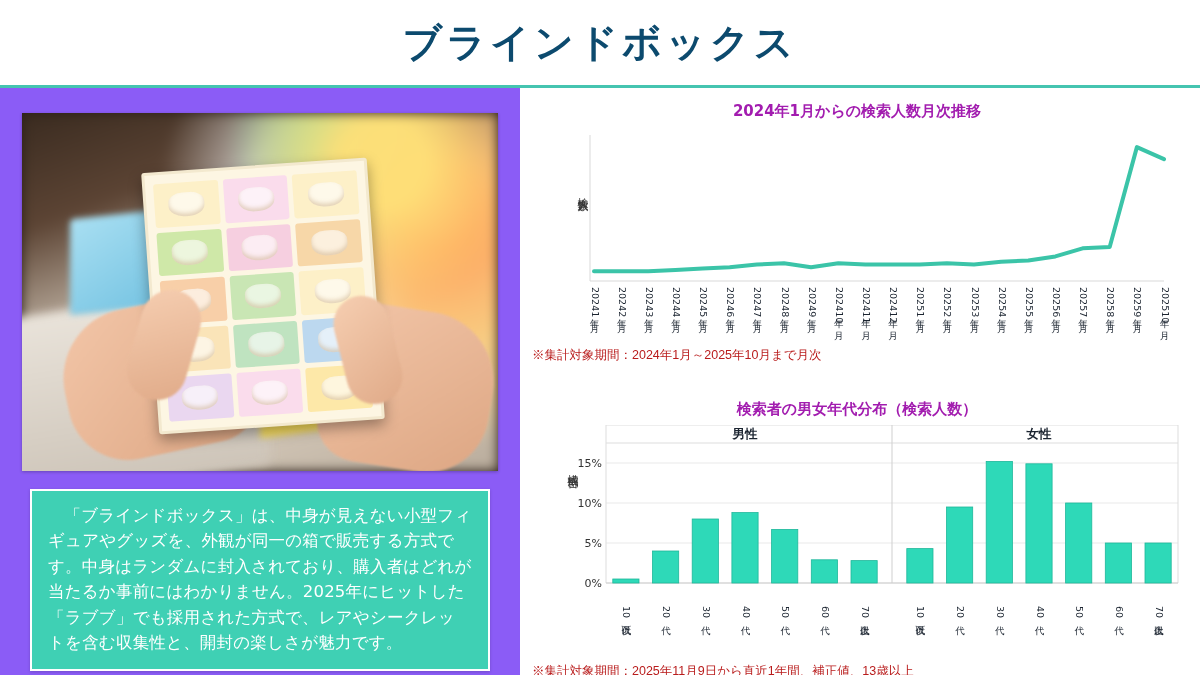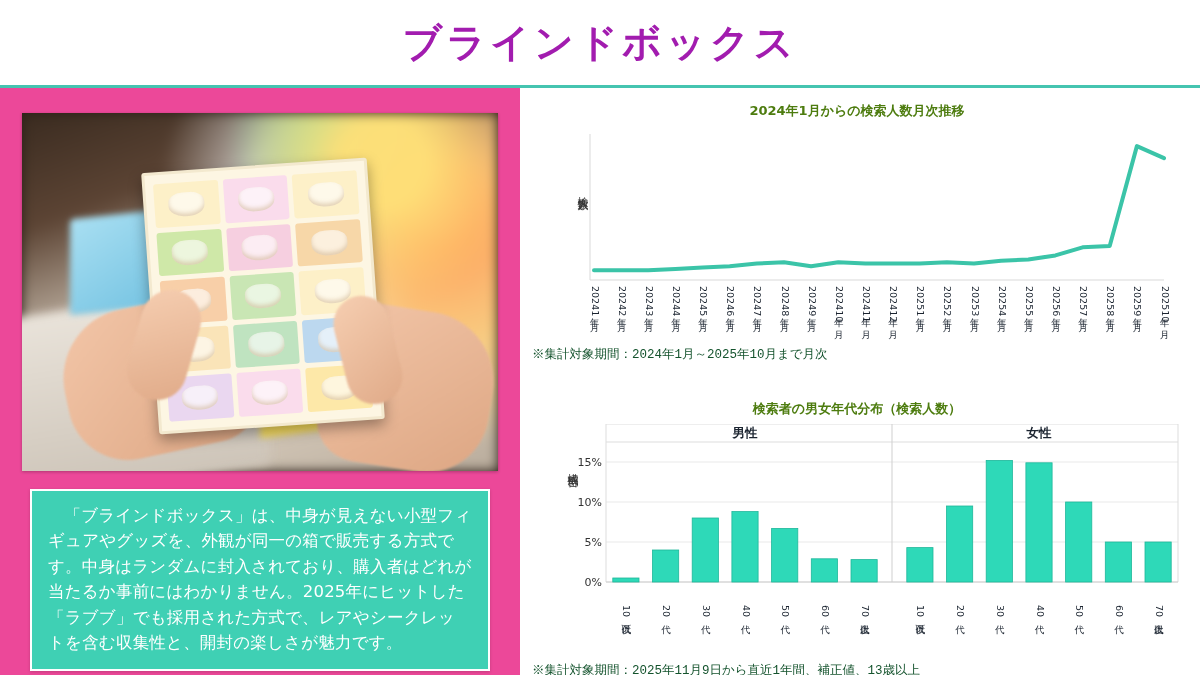--- a/index.html
+++ b/index.html
@@ -20,36 +20,36 @@
     align-items: center;
     justify-content: center;
     background: #ffffff;
     border-bottom: 3px solid #45c4b0;
     position: relative;
   }
   #page-title {
     font-size: 39px;
     font-weight: 700;
     letter-spacing: 4px;
-    color: #a21caf;
+    color: #0c4a6e;
     font-family: "DejaVu Sans", "Liberation Sans", sans-serif;
   }
 
   
   #content {
     display: flex;
     width: 1200px;
     height: 587px;
   }
 
   
   #left-panel {
     width: 520px;
     height: 587px;
-    background: #ec4899;
+    background: #8b5cf6;
     position: relative;
     padding: 25px 22px 0 22px;
   }
 
   #photo-frame {
     width: 476px;
     height: 358px;
     margin: 0 auto;
     position: relative;
     overflow: hidden;
@@ -173,29 +173,29 @@
     width: 680px;
     height: 587px;
     background: #ffffff;
     padding: 14px 14px 8px 8px;
     position: relative;
   }
 
   .chart-title {
     text-align: center;
     font-weight: 700;
-    font-size: 13px;
-    color: #4d7c0f;
+    font-size: 15px;
+    color: #a21caf;
     font-family: "DejaVu Sans", "Liberation Sans", sans-serif;
   }
   .chart-note {
     font-size: 12.5px;
-    color: #14532d;
+    color: #b91c1c;
     margin-left: 4px;
-    font-family: Liberation Mono, monospace;
+    font-family: Liberation Sans, sans-serif;
   }
 
   
   #line-chart-block { height: 290px; position: relative; }
   #line-plot-wrap {
     position: relative;
     margin: 14px 0 0 40px;
     height: 150px;
   }
   #line-ylabel {

